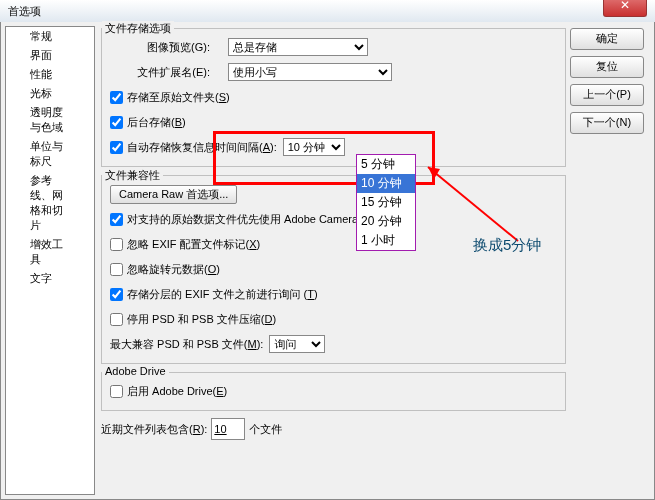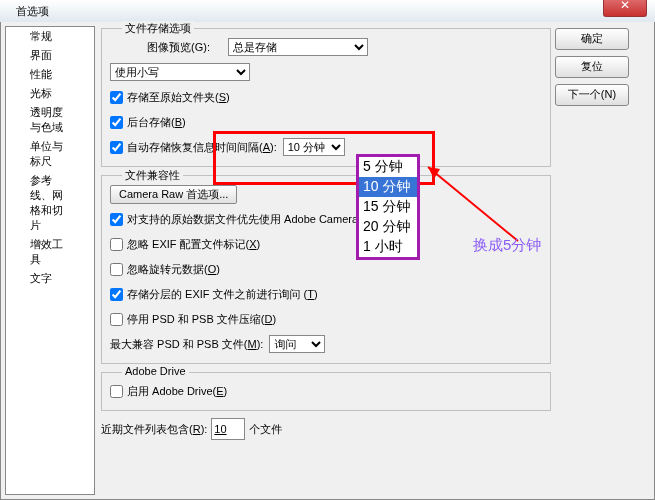--- a/index.html
+++ b/index.html
@@ -1,38 +1,38 @@
 <!DOCTYPE html>
 <html><head>
 <meta charset="utf-8">
 <style>
 body{margin:0;font-family:"Microsoft YaHei",sans-serif;font-size:11px;background:#f0f0f0;width:655px;height:500px;position:relative;overflow:hidden}
-.titlebar{background:linear-gradient(#fff,#e0e8f0);height:22px;border-bottom:1px solid #aaa;display:flex;align-items:center;padding:0 16px}
+.titlebar{background:linear-gradient(#fff,#e0e8f0);height:22px;border-bottom:1px solid #aaa;display:flex;align-items:center;padding:0 8px}
 .titlebar span{font-size:11px}
 .closebtn{position:absolute;right:8px;top:-2px;width:42px;height:18px;background:linear-gradient(#e07070,#c83030);color:#fff;text-align:center;line-height:14px;border:1px solid #933;border-top:none;border-radius:0 0 3px 3px;font-size:12px}
 .body{display:flex;position:absolute;top:22px;left:0;right:0;bottom:0;background:#f0f0f0;border:1px solid #888;border-top:none}
 .sidebar{width:88px;background:#fff;border:1px solid #888;margin:4px 0 4px 4px}
 .sidebar div{padding:2px 24px;font-size:11px}
 .sidebar .sel{background:#3874d6;color:#fff}
 .main{flex:1;padding:6px 4px 4px 6px;position:relative}
-.buttons{width:76px;padding:6px 23px 0 0}
+.buttons{width:76px;padding:6px 8px 0 0}
 .btn{display:block;width:72px;height:20px;margin-bottom:6px;background:linear-gradient(#fff,#e0e0e0);border:1px solid #888;border-radius:3px;font-size:11px;text-align:center;line-height:18px}
 .group{border:1px solid #c0c0c0;padding:8px 8px 4px;margin-bottom:8px;position:relative}
-.group>.legend{position:absolute;top:-8px;left:20px;background:#f0f0f0;padding:0 3px;font-size:11px}
+.group>.legend{position:absolute;top:-8px;left:0;background:#f0f0f0;padding:0 3px;font-size:11px}
 .row{display:flex;align-items:center;margin-bottom:5px;height:20px}
 .lbl{text-align:right;margin-right:18px}
 select,input[type=text]{font-size:11px;height:18px;border:1px solid #888;background:#fff}
 input[type=checkbox]{margin:0 4px 0 0;vertical-align:middle}
 .u{text-decoration:underline}
 .redbox{border:3px solid red;position:absolute;left:118px;top:109px;width:216px;height:48px;pointer-events:none;z-index:5}
-.dropdown{position:absolute;left:261px;top:132px;width:58px;background:#fff;border:3px solid #a21caf;z-index:6;font-size:14px}
+.dropdown{position:absolute;left:261px;top:132px;width:58px;background:#fff;border:1px solid #a21caf;z-index:6;font-size:12px}
 .dropdown div{padding:1px 4px}
 .dropdown .hl{background:#3874d6;color:#fff}
 .arrow{position:absolute;left:323px;top:137px;z-index:4;pointer-events:none}
-.annot{position:absolute;left:378px;top:214px;color:#8b5cf6;font-size:15px;z-index:4}
+.annot{position:absolute;left:378px;top:214px;color:#0c4a6e;font-size:15px;z-index:4}
 .cameraraw{display:inline-block;border:1px solid #888;background:linear-gradient(#fff,#e0e0e0);padding:1px 8px;border-radius:2px}
 </style>
 </head>
 <body>
 
 <div class="titlebar">
   <span>首选项</span>
   <div class="closebtn">✕</div>
 </div>
 
@@ -50,21 +50,22 @@
   </div>
 
   <div class="main">
     <div class="group">
       <div class="legend">文件存储选项</div>
       <div class="row">
         <span class="lbl" style="width:100px">图像预览(G):</span>
         <select style="width:140px"><option>总是存储</option></select>
       </div>
       <div class="row">
-        <select style="width:140px"><option>使用小写</option></select>
+        <span class="lbl" style="width:100px">文件扩展名(E):</span>
+        <select style="width:164px"><option>使用小写</option></select>
       </div>
       <div class="row">
           <label><input type="checkbox" checked="" style=""><span>存储至原始文件夹(</span><span class="u">S</span><span>)</span></label>
         </div>
       <div class="row">
           <label><input type="checkbox" checked="" style=""><span>后台存储(</span><span class="u">B</span><span>)</span></label>
         </div>
       <div class="row">
         <label><input type="checkbox" checked="" style=""><span>自动存储恢复信息时间间隔(</span><span class="u">A</span><span>):</span></label>
         <select style="width:62px;margin-left:6px"><option>10 分钟</option></select>
@@ -121,15 +122,16 @@
     <svg class="arrow" width="120" height="100">
       <line x1="10" y1="8" x2="100" y2="82" stroke="red" stroke-width="2"></line>
       <polygon points="10,8 22,10 16,20" fill="red"></polygon>
     </svg>
     <div class="annot">换成5分钟</div>
   </div>
 
   <div class="buttons">
     <div class="btn">确定</div>
     <div class="btn">复位</div>
+    <div class="btn"><span>上一个(P)</span></div>
     <div class="btn"><span>下一个(N)</span></div>
   </div>
 </div>
 
 </body></html>

